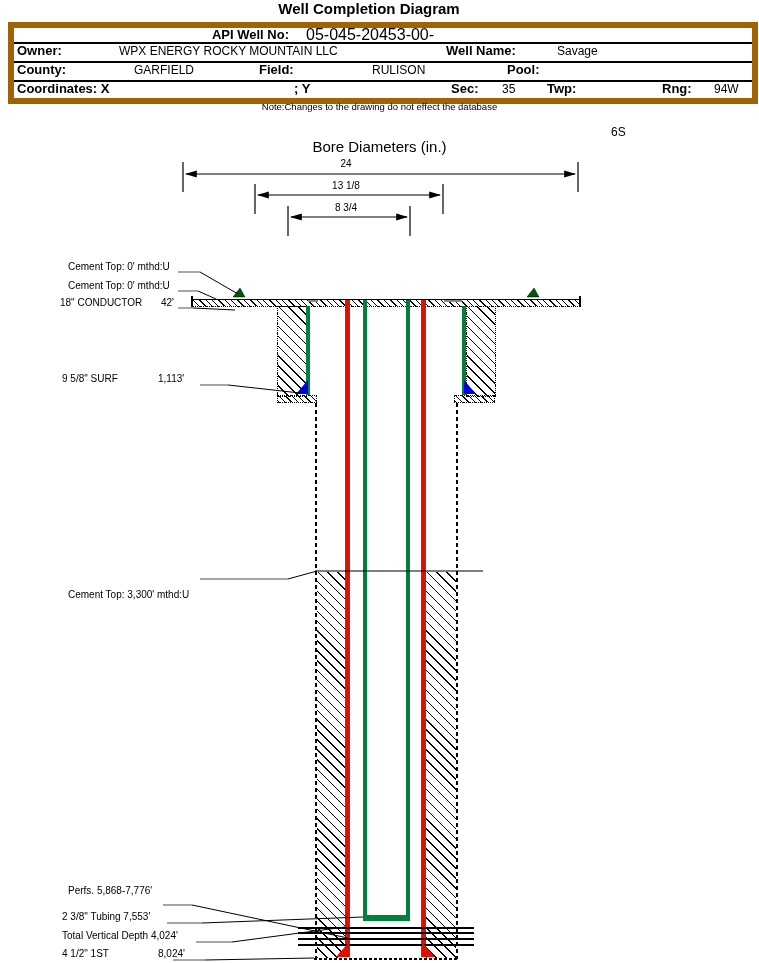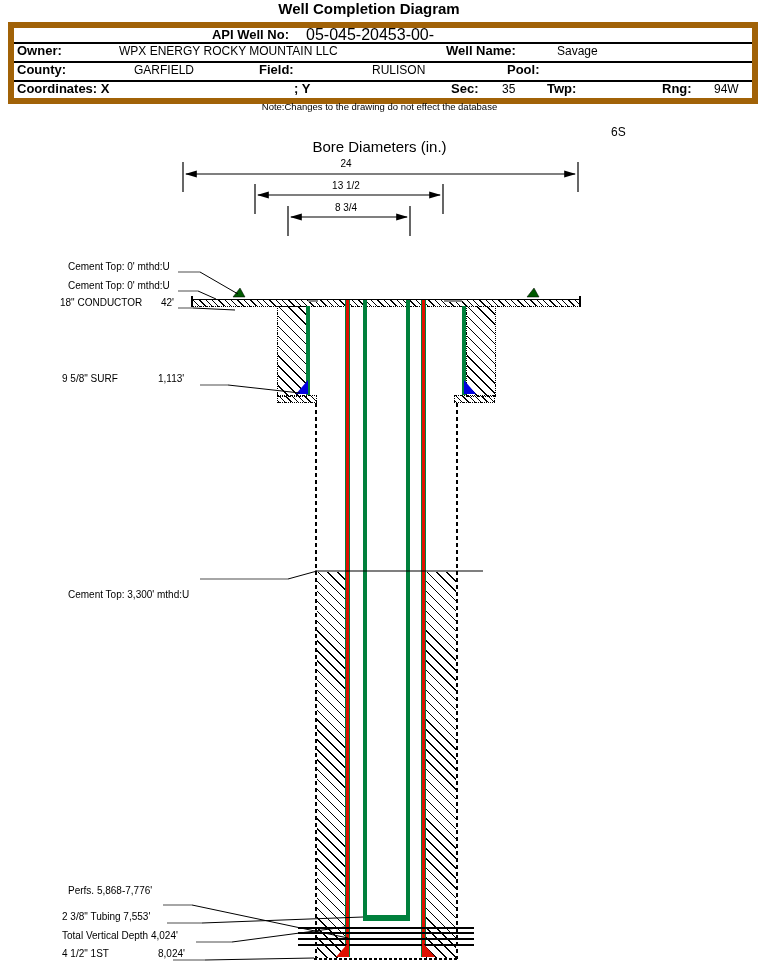--- a/index.html
+++ b/index.html
@@ -53,21 +53,21 @@
     <span class="hdr-val" style="left:597px;top:54px;margin-top:43px;">6S</span>
     <span class="hdr-lbl" style="left:648px;top:54px;">Rng:</span>
     <span class="hdr-val" style="left:700px;top:54px;">94W</span>
   </div>
 
   <div class="abs" style="left:0;top:138px;width:759px;text-align:center;font-size:15px;">Bore Diameters (in.)</div>
 
   <div class="abs" style="left:0;top:101px;width:759px;text-align:center;font-size:9.5px;">Note:Changes to the drawing do not effect the database</div>
 
   <div class="dim-label" style="left:296px;top:158px;">24</div>
-  <div class="dim-label" style="left:296px;top:180px;">13 1/2</div>
+  <div class="dim-label" style="left:296px;top:180px;">13 1/8</div>
   <div class="dim-label" style="left:296px;top:202px;">8 3/4</div>
 
   <div class="abs hatch4" style="left:192px;top:299px;width:388px;height:6px;border-top:1px solid #000;border-bottom:1px dotted #000;"></div>
 
   <div class="abs" style="left:308px;top:300px;width:10px;height:2px;background:#888;"></div>
   <div class="abs" style="left:444px;top:300px;width:18px;height:2px;background:#888;"></div>
 
   <div class="abs hatch7 dotb" style="left:277px;top:306px;width:28px;height:89px;"></div>
   <div class="abs" style="left:306px;top:306px;width:4px;height:89px;background:#00803c;"></div>
   <div class="abs" style="left:462px;top:306px;width:4px;height:89px;background:#00803c;"></div>

